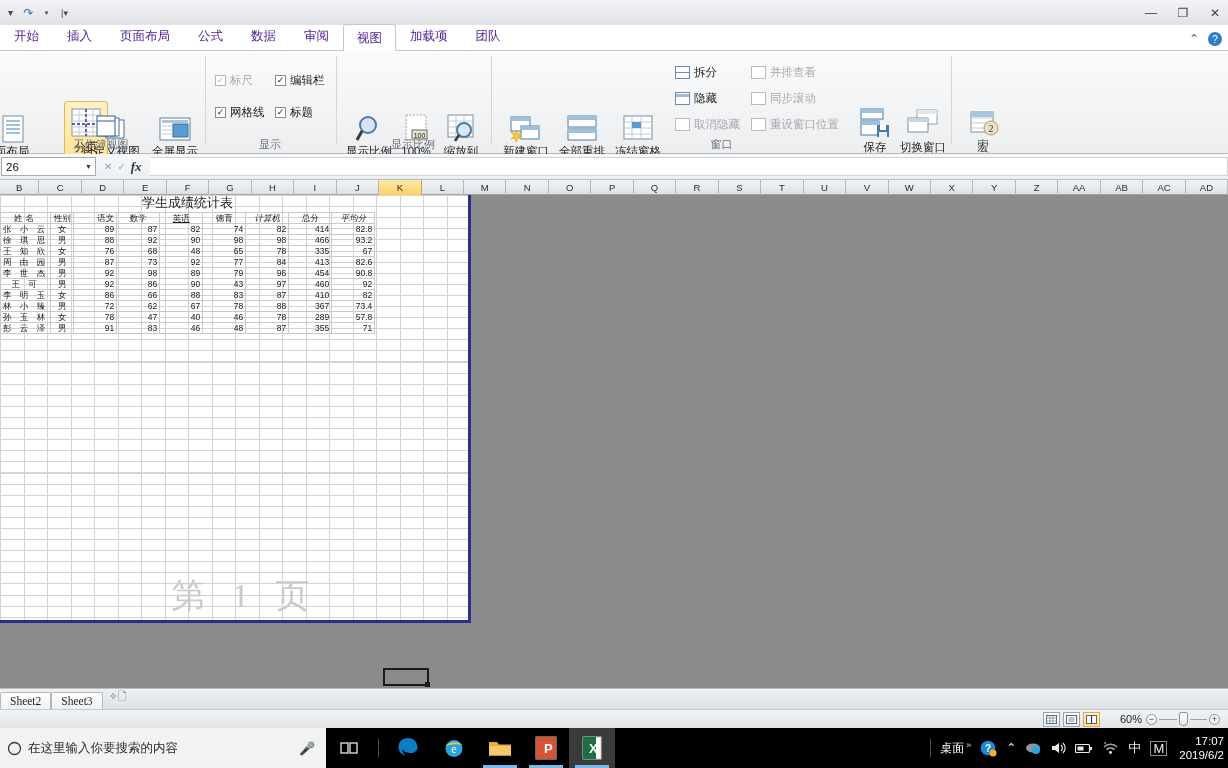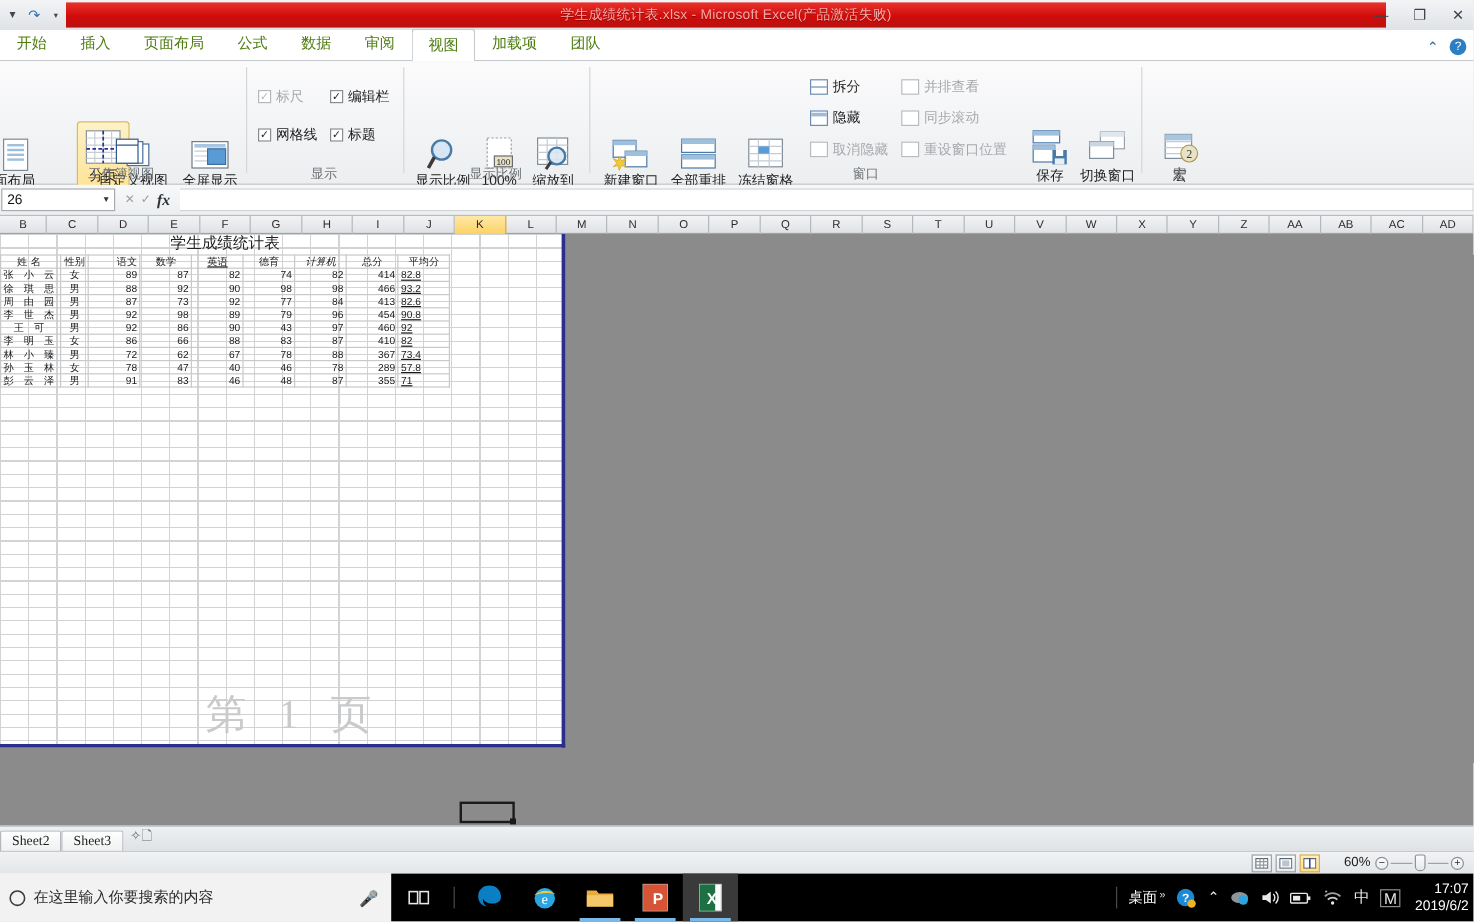--- a/index.html
+++ b/index.html
@@ -31,21 +31,21 @@
   .wbtns { position: absolute; right: 4px; top: 0; height: 25px; display: flex; align-items: center; gap: 14px; }
   .wbtn { color: #3d4347; font-size: 12px; width: 18px; text-align: center; cursor: default; }
 
   
   .tabstrip {
     position: absolute; top: 25px; left: 0; width: 1228px; height: 26px;
     background: #fff; border-bottom: 1px solid #c6c9cc;
     display: flex; align-items: flex-end; font-size: 12.5px;
   }
   .tab {
-    padding: 4px 13px 5px; color: #4d7c0f; cursor: default;
+    padding: 4px 13px 5px; color: #4c1d95; cursor: default;
     border: 1px solid transparent; border-bottom: none; position: relative;
   }
   .tab.active {
     background: #fff; border-color: #c6c9cc;
     border-radius: 3px 3px 0 0; height: 27px; margin-bottom: -1px;
     padding-top: 5px;
   }
   .help-ico { position: absolute; right: 6px; bottom: 4px; display: flex; gap: 9px; align-items: center; }
   .hi { font-size: 12px; color: #2c6ea4; }
   .hi.q { color: #fff; background: #2c7fc4; border-radius: 50%; width: 14px; height: 14px;
@@ -154,21 +154,21 @@
   }
   .dtable td { border: 1px solid #c8c9cb; height: 11px; padding: 0 2px; line-height: 10px; white-space: nowrap; }
   .ttl-row td {
     border: none; font-size: 13px; text-align: center; height: 17px;
     font-family: "Liberation Serif", serif; color: #222;
   }
   .hdr td { text-align: center; font-size: 8.5px; }
   .nm { width: 47px; letter-spacing: 3px; text-align: center; }
   .gd { width: 23px; text-align: center; }
   .num { width: 43px; text-align: right; padding-right: 4px; }
-  .num2 { width: 42px; text-align: left; padding-right: 4px; text-decoration: underline; }
+  .num2 { width: 42px; text-align: right; padding-right: 4px; }
 
   
   .hscrollzone {
     position: absolute; top: 688px; left: 0; width: 1228px; height: 21px;
     background: linear-gradient(#eef0f2, #dfe2e5); border-top: 1px solid #b9bdc1;
     display: flex; align-items: center;
   }
   .stab {
     font-size: 11.5px; color: #1f1f1f; padding: 2px 9px 3px; margin-top: 2px;
     background: linear-gradient(#fefefe,#eef0f2); border: 1px solid #b4b8bc;
@@ -222,21 +222,20 @@
 
 <div id="app">
 
   <div class="titlebar">
     <div class="qat">
       <div class="qat-ico">▾</div>
       <div class="qat-ico" style="font-size:12px;color:#2f6fb0;">↷</div>
       <div class="qat-ico" style="font-size:7px;">▾</div>
       <div class="qat-ico" style="font-size:9px;">|▾</div>
     </div>
-    <div class="title-red">学生成绩统计表.xlsx - Microsoft Excel(产品激活失败)</div>
     <div class="wbtns">
       <div class="wbtn">—</div>
       <div class="wbtn">❐</div>
       <div class="wbtn">✕</div>
     </div>
   </div>
 
   <div class="tabstrip">
     <div class="tab">开始</div>
     <div class="tab">插入</div>
@@ -566,21 +565,21 @@
             </tr>
             <tr class="hdr">
               <td class="nm" style="text-align: center;">姓名</td>
               <td class="gd" style="text-align: center;">性别</td>
               <td class="num" style="text-align: right;">语文</td>
               <td class="num" style="text-align: center;">数学</td>
               <td class="num" style="text-align: center; text-decoration: underline;">英语</td>
               <td class="num" style="text-align: center;">德育</td>
               <td class="num" style="text-align: center; font-style: italic;">计算机</td>
               <td class="num" style="text-align: center;">总分</td>
-              <td class="num" style="text-align: center;">平均分</td>
+              <td class="num" style="text-align: center; font-style: italic;">平均分</td>
             </tr>
             <tr>
               <td class="nm">张 小 云</td>
               <td class="gd">女</td>
               <td class="num">89</td>
               <td class="num">87</td>
               <td class="num">82</td>
               <td class="num">74</td>
               <td class="num">82</td>
               <td class="num">414</td>
@@ -589,20 +588,31 @@
             <tr>
               <td class="nm">徐 琪 思</td>
               <td class="gd">男</td>
               <td class="num">88</td>
               <td class="num">92</td>
               <td class="num">90</td>
               <td class="num">98</td>
               <td class="num">98</td>
               <td class="num">466</td>
               <td class="num2">93.2</td>
+            </tr>
+            <tr>
+              <td class="nm">王 知 欣</td>
+              <td class="gd">女</td>
+              <td class="num">76</td>
+              <td class="num">68</td>
+              <td class="num">48</td>
+              <td class="num">65</td>
+              <td class="num">78</td>
+              <td class="num">335</td>
+              <td class="num2">67</td>
             </tr>
             <tr>
               <td class="nm">周 由 园</td>
               <td class="gd">男</td>
               <td class="num">87</td>
               <td class="num">73</td>
               <td class="num">92</td>
               <td class="num">77</td>
               <td class="num">84</td>
               <td class="num">413</td>

